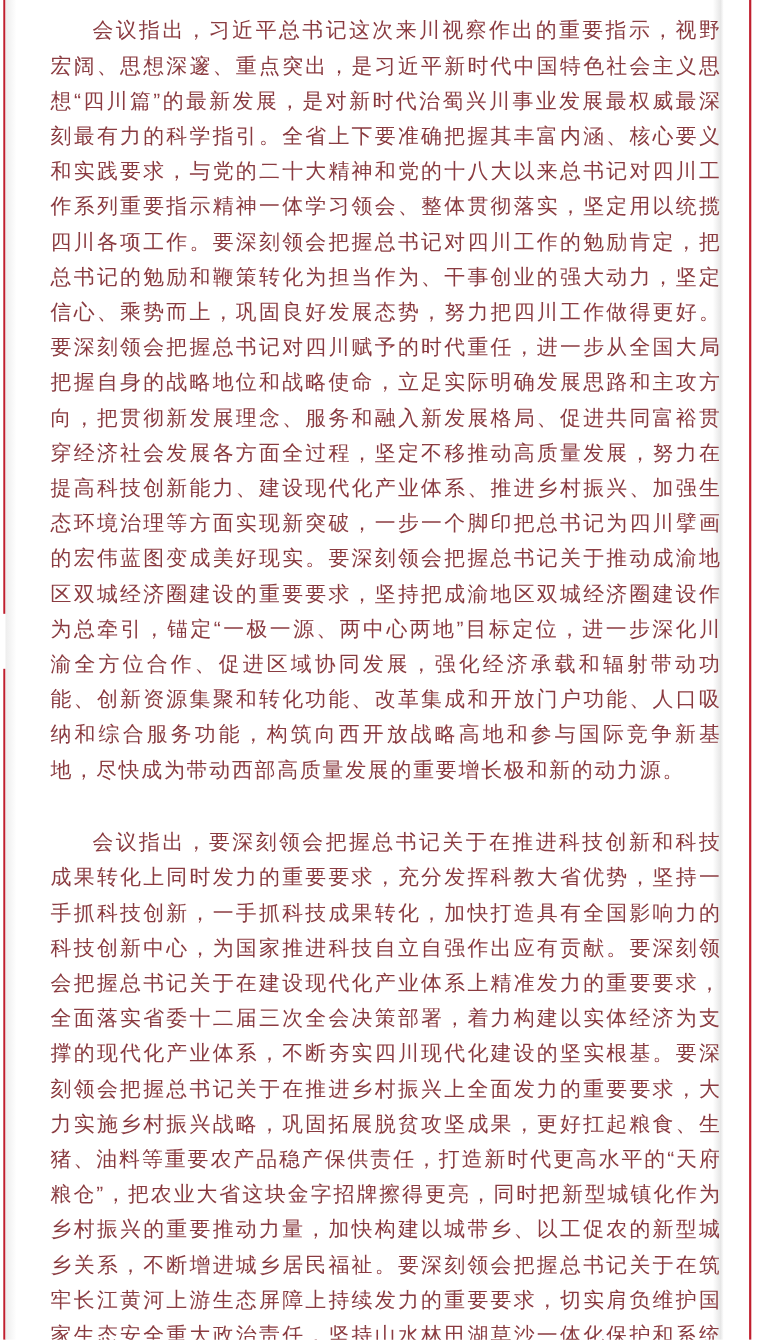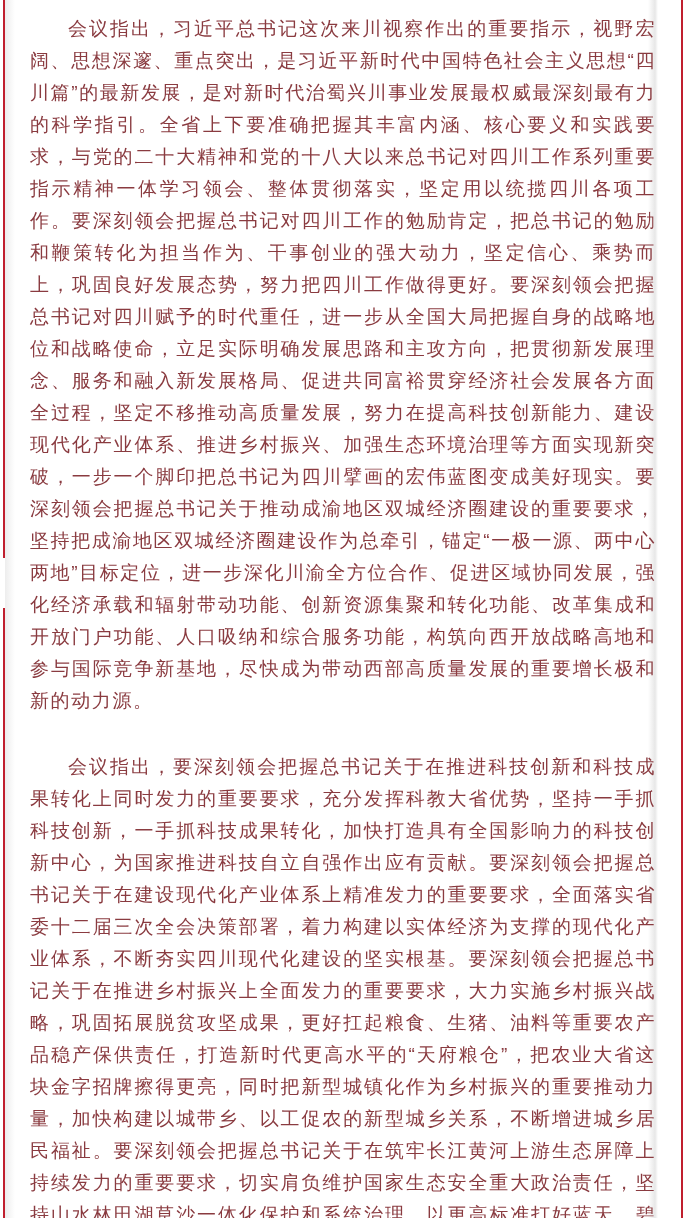--- a/index.html
+++ b/index.html
@@ -44,21 +44,21 @@
   
   .content {
     position: absolute;
     left: 30px;
     top: 0;
     width: 626px;
     padding-top: 13px;
     box-sizing: border-box;
   }
   .content p {
-    margin: 0 0 34px 0;
+    margin: 0 0 34px 16px;
     color: var(--text, #8a3b40);
     font-size: 19px;
     line-height: 32px;
     letter-spacing: 1.6px;
     text-align: justify;
     text-indent: 2em;
     word-break: break-all;
   }
   .content p:last-child { margin-bottom: 0; }
 </style>

